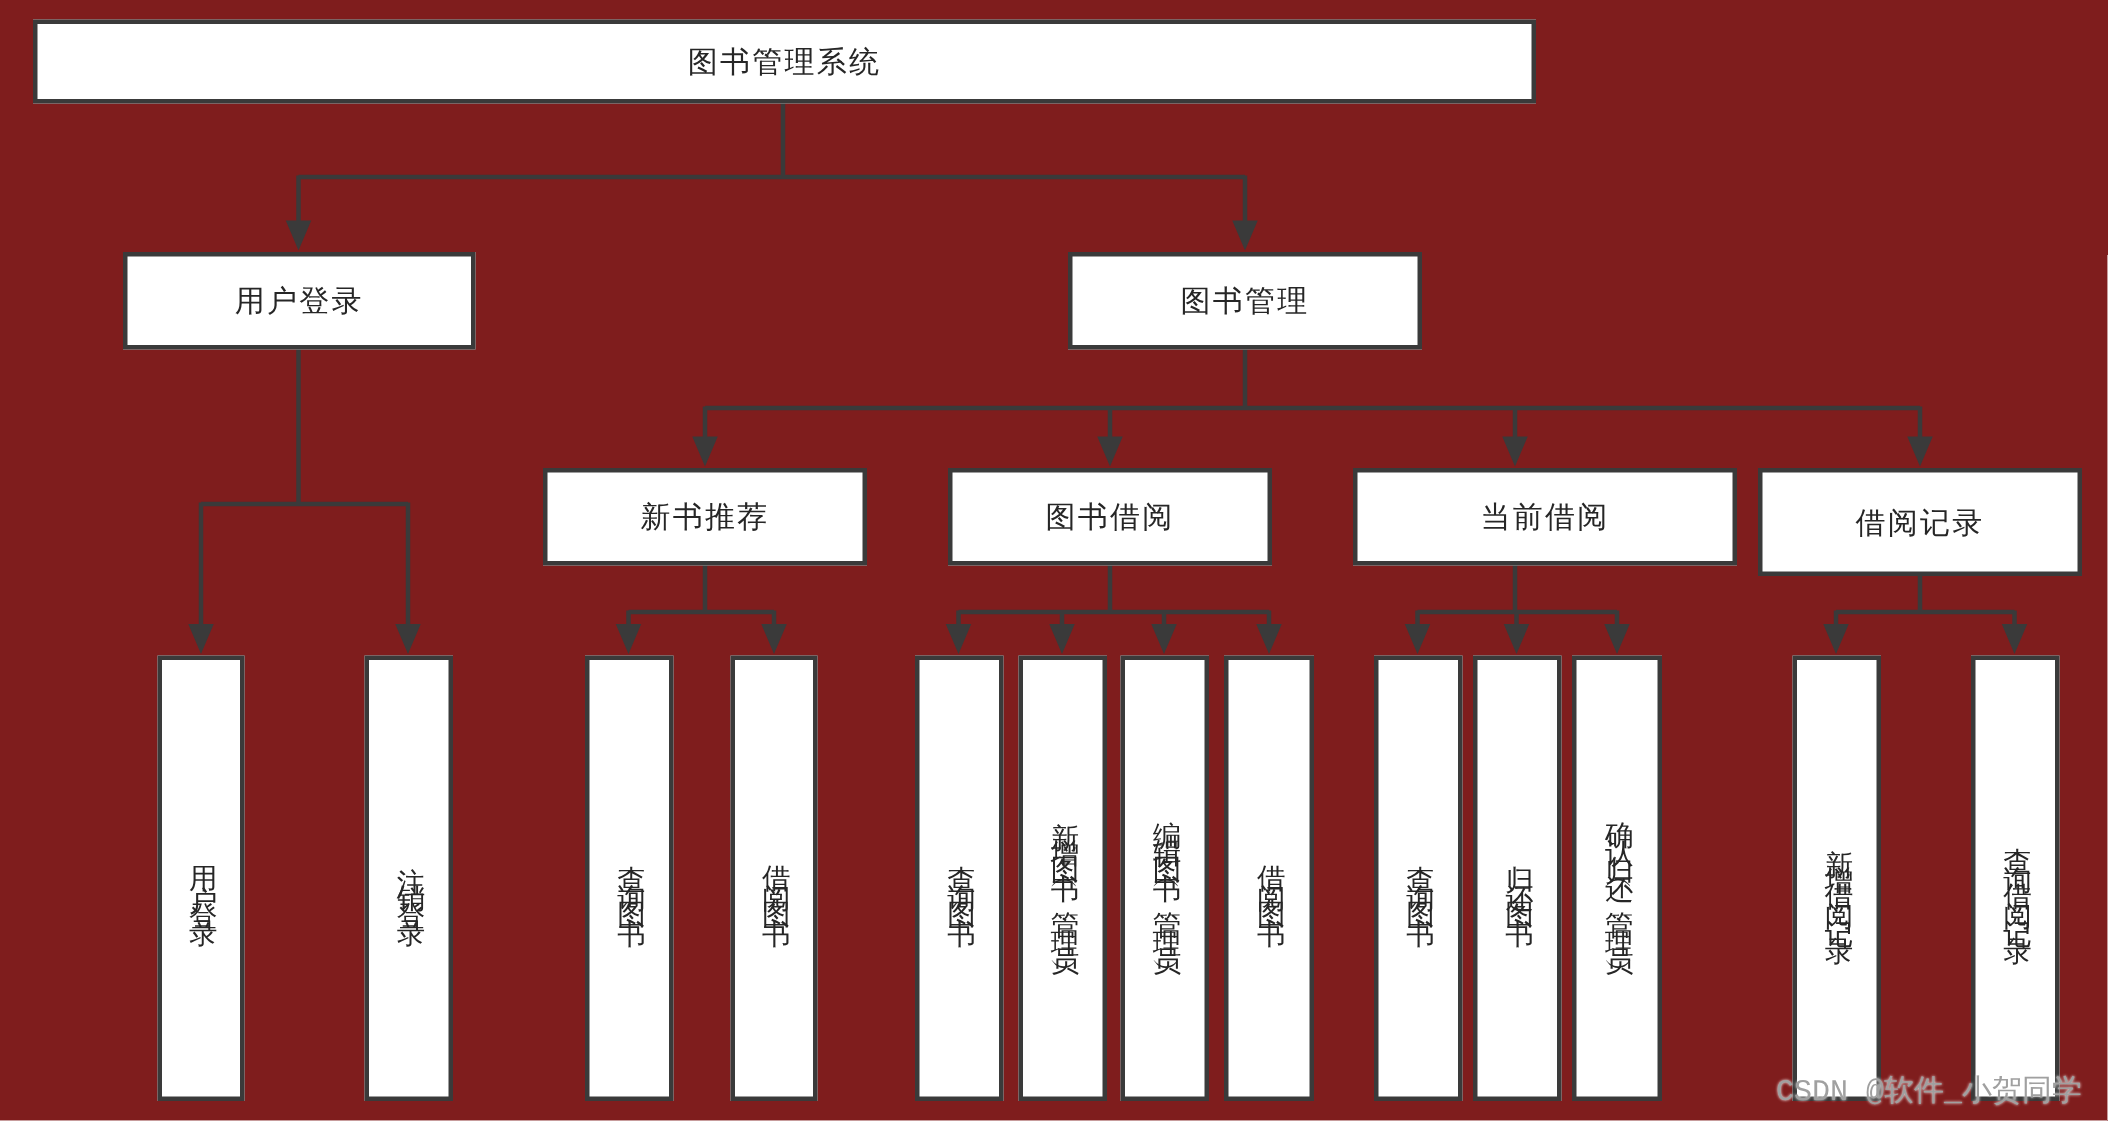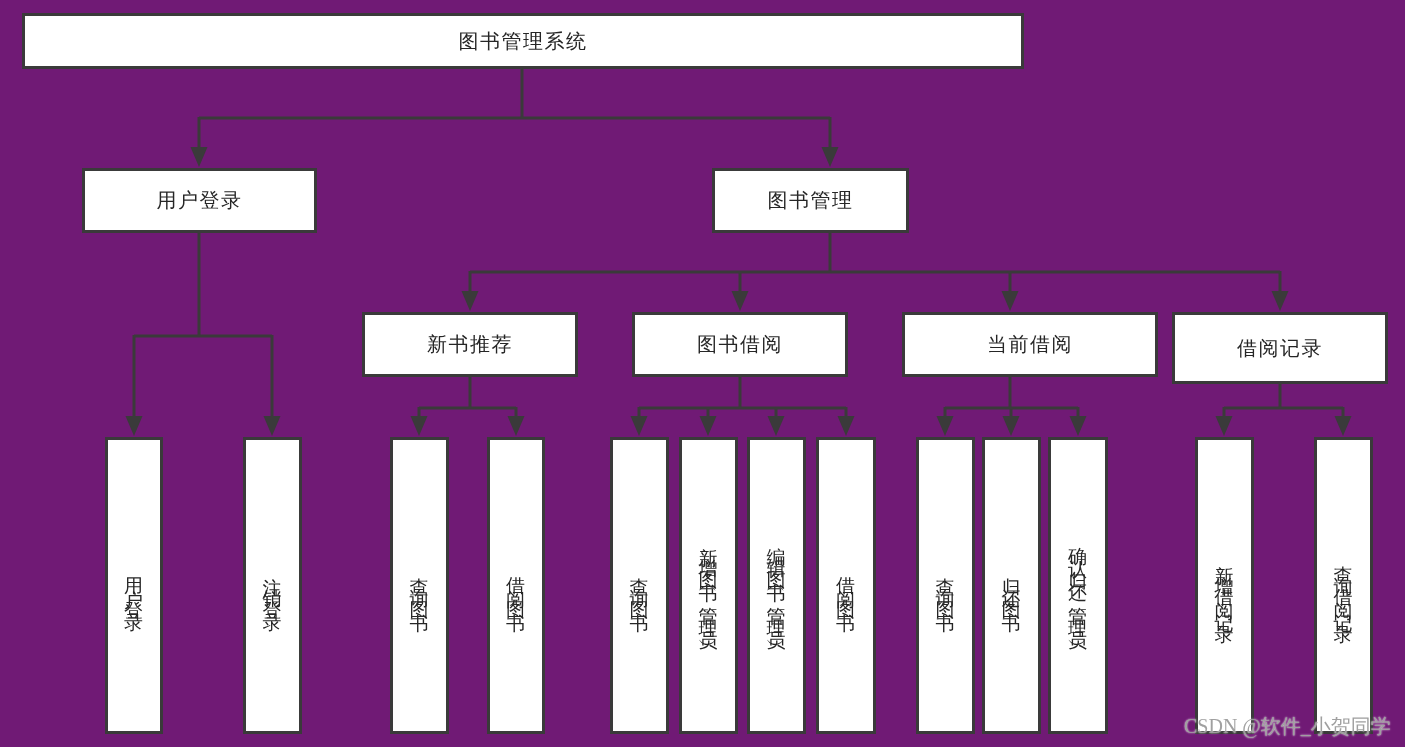--- a/index.html
+++ b/index.html
@@ -4,23 +4,23 @@
 <style>
   :root{
     --line:#3a3a3a;
     --text:#262626;
     --wm:#a0a0a0;
   }
   html,body{margin:0;padding:0;background:#fff;}
   #stage{
     position:relative;
     width:1405px;height:747px;
-    background:#701a75;
+    background:#7f1d1d;
     overflow:hidden;
-    font-family:Liberation Serif, serif;
+    font-family:Liberation Mono, monospace;
   }
   #wires{position:absolute;left:0;top:0;width:1405px;height:747px;}
   #wires path{stroke:var(--line);stroke-width:3;fill:none;}
   #wires polygon{fill:var(--line);stroke:none;}
   .box{
     position:absolute;
     box-sizing:border-box;
     border:3px solid var(--line);
     background:#fff;
     display:flex;align-items:center;justify-content:center;
@@ -102,21 +102,21 @@
     </g>
   </svg>
 
   <div class="box h" style="left:22px;top:13px;width:1002px;height:56px">
     <span class="label">图书管理系统</span>
   </div>
 
   <div class="box h" style="left:82px;top:168px;width:235px;height:65px">
     <span class="label">用户登录</span>
   </div>
-  <div class="box h" style="left:712px;top:168px;width:197px;height:65px">
+  <div class="box h" style="left:712px;top:168px;width:236px;height:65px">
     <span class="label">图书管理</span>
   </div>
 
   <div class="box h" style="left:632px;top:312px;width:216px;height:65px">
     <span class="label">图书借阅</span>
   </div>
   <div class="box h" style="left:362px;top:312px;width:216px;height:65px">
     <span class="label">新书推荐</span>
   </div>
   <div class="box h" style="left:902px;top:312px;width:256px;height:65px">

